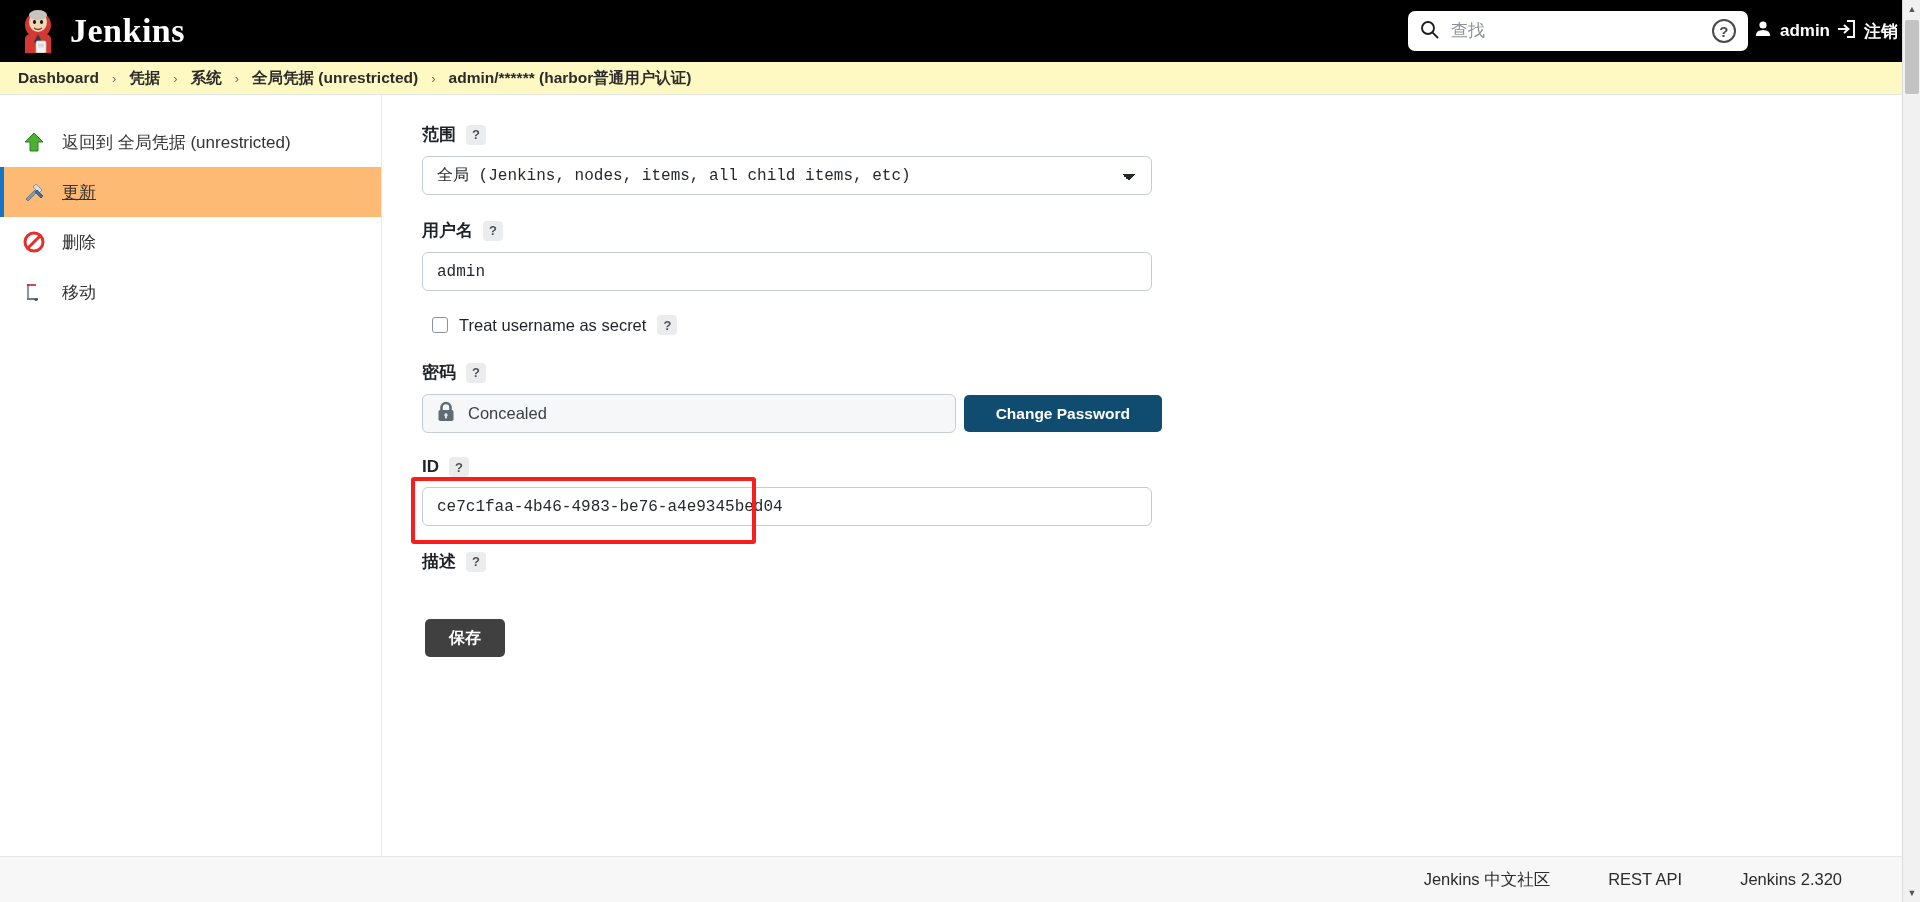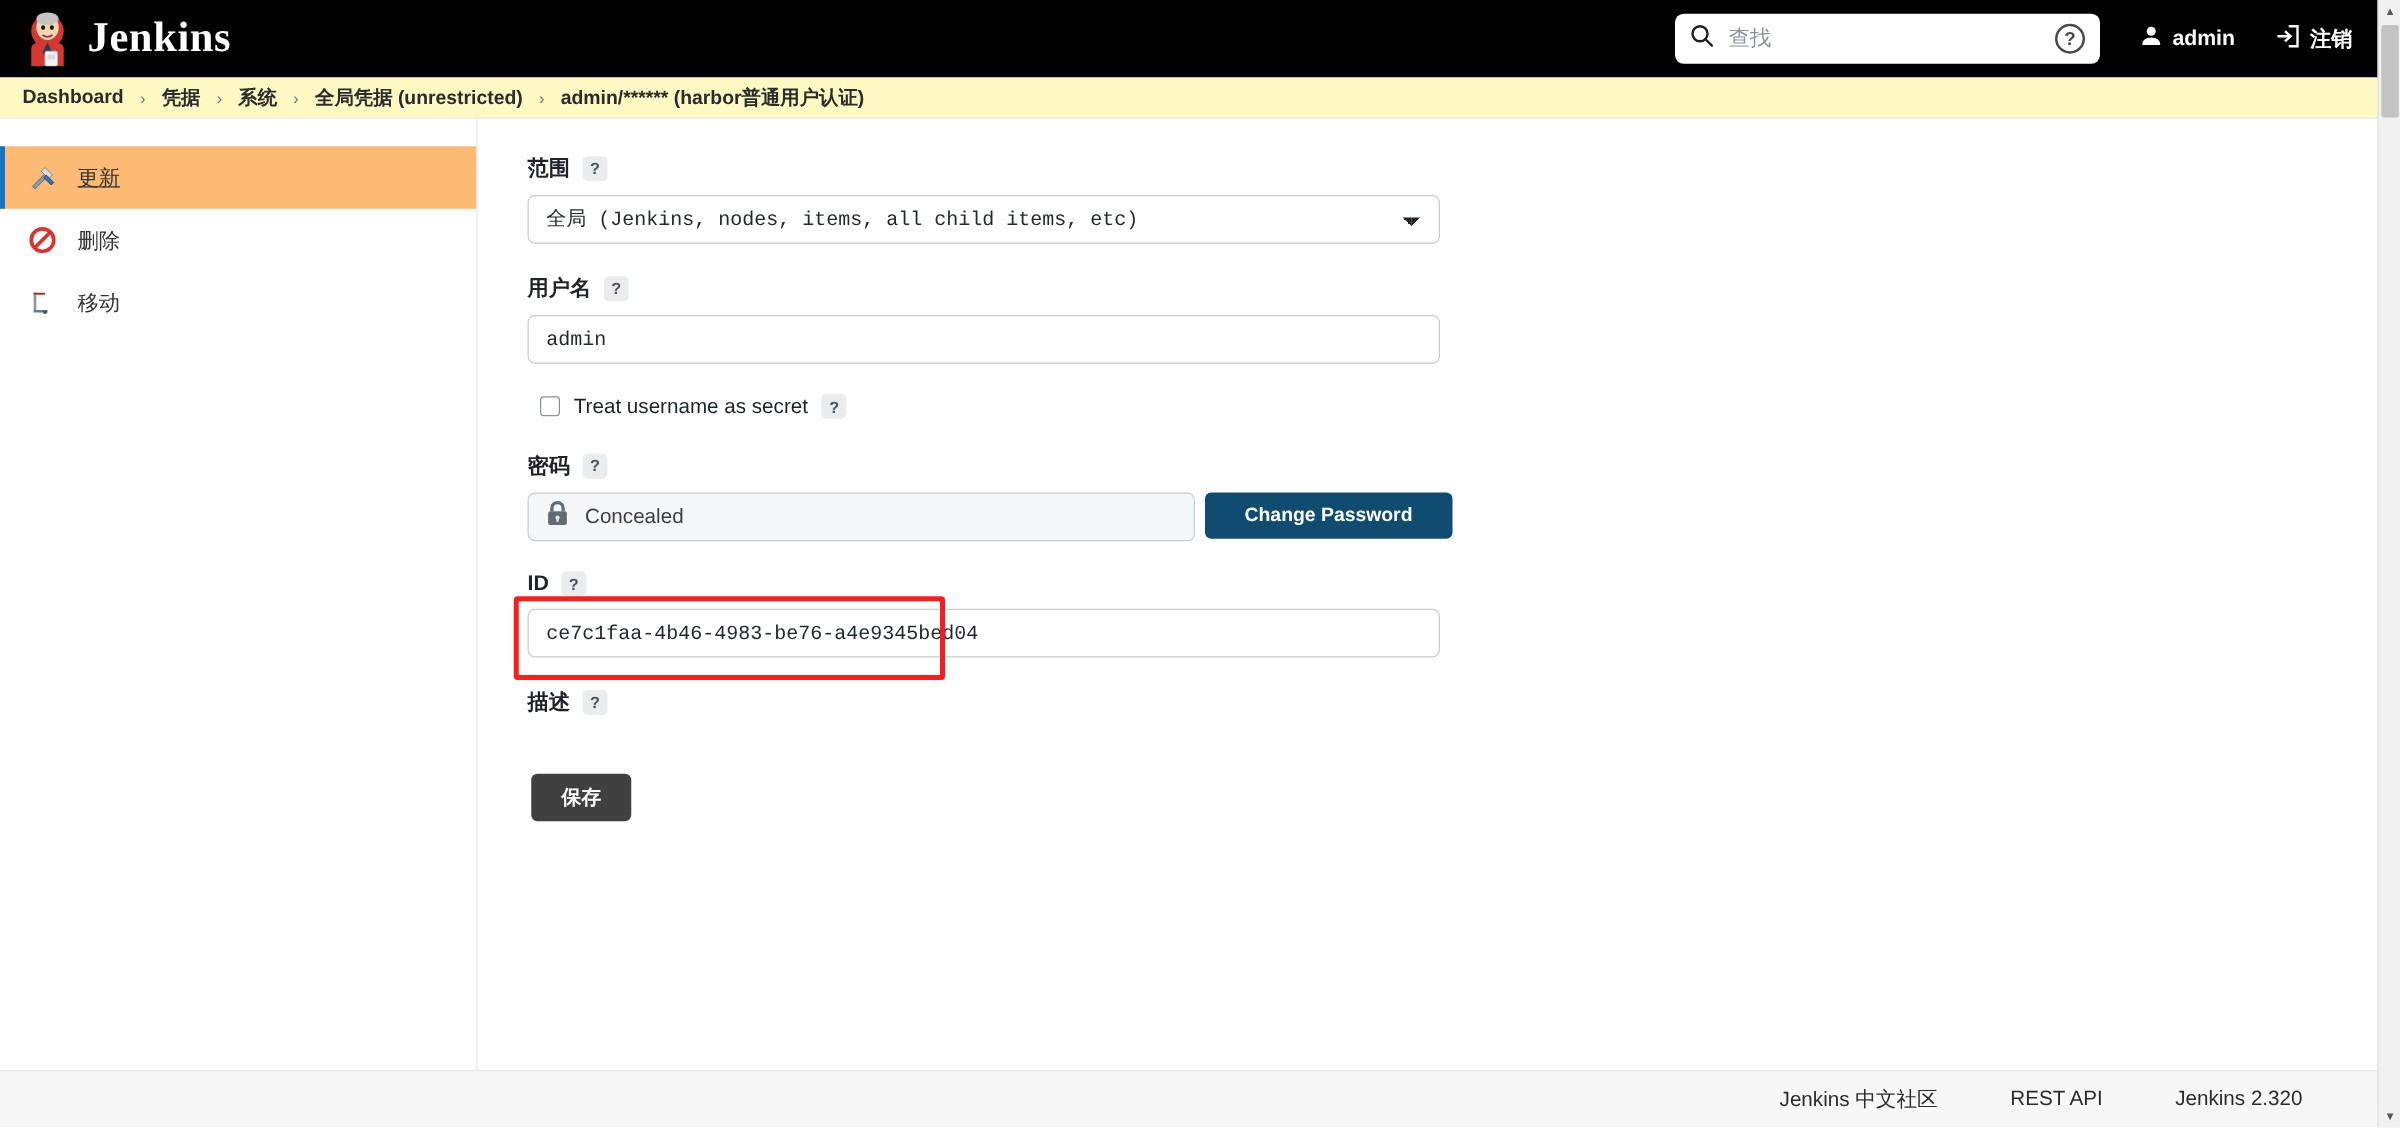--- a/index.html
+++ b/index.html
@@ -31,22 +31,22 @@
   .brand-text {
     color: #fff;
     font-family: "Liberation Serif", "DejaVu Serif", serif;
     font-size: 34px;
     font-weight: bold;
     letter-spacing: 0.5px;
   }
   .header-right {
     margin-left: auto;
     display: flex; align-items: center;
-    gap: 32px;
-    margin-right: 38px;
+    gap: 6px;
+    margin-right: 22px;
   }
   .search-box {
     width: 340px; height: 40px;
     background: #fff;
     border-radius: 7px;
     display: flex; align-items: center;
     padding: 0 12px;
     gap: 10px;
   }
   .search-box input {
@@ -201,21 +201,21 @@
     cursor: pointer;
     flex-shrink: 0;
   }
   .cbx-label {
     font-size: 16.5px;
     color: #1f2328;
     cursor: pointer;
   }
 
   .pw-row {
-    display: flex; 
+    display: flex; align-items: center;
     gap: 8px;
   }
   .pw-fake {
     width: 601px; height: 39px;
     border: 1px solid #c5ccd2;
     border-radius: 6px;
     background: #f6f7f8;
     display: flex; align-items: center;
     padding: 0 13px;
     gap: 12px;
@@ -376,20 +376,28 @@
   <span class="crumb-sep">›</span>
   <span class="crumb">全局凭据 (unrestricted)</span>
   <span class="crumb-sep">›</span>
   <span class="crumb">admin/****** (harbor普通用户认证)</span>
 </div>
 
 <div class="page">
 
   <div class="sidebar">
 
+    <div class="side-item">
+      <span class="side-icon">
+        <svg width="22" height="22" viewBox="0 0 22 22">
+          <polygon points="11,2 20,11 15,11 15,20 7,20 7,11 2,11" fill="#4cb035" stroke="#2f7d20" stroke-width="1"></polygon>
+        </svg>
+      </span>
+      <span>返回到 全局凭据 (unrestricted)</span>
+    </div>
 
     <div class="side-item active">
       <span class="side-icon">
         <svg width="22" height="22" viewBox="0 0 22 22">
           <path d="M3 18 L13 8 L15 10 L5 20 Z" fill="#8d9aa6" stroke="#5d6a75" stroke-width="0.8"></path>
           <path d="M13 3 L19 9 L16 12 L10 6 Z" fill="#d8dde2" stroke="#7b868f" stroke-width="0.8"></path>
           <path d="M18 17 L12 11 L14 9 L20 15 Z" fill="#3e6fa8" stroke="#2b4e78" stroke-width="0.8"></path>
         </svg>
       </span>
       <span>更新</span>

